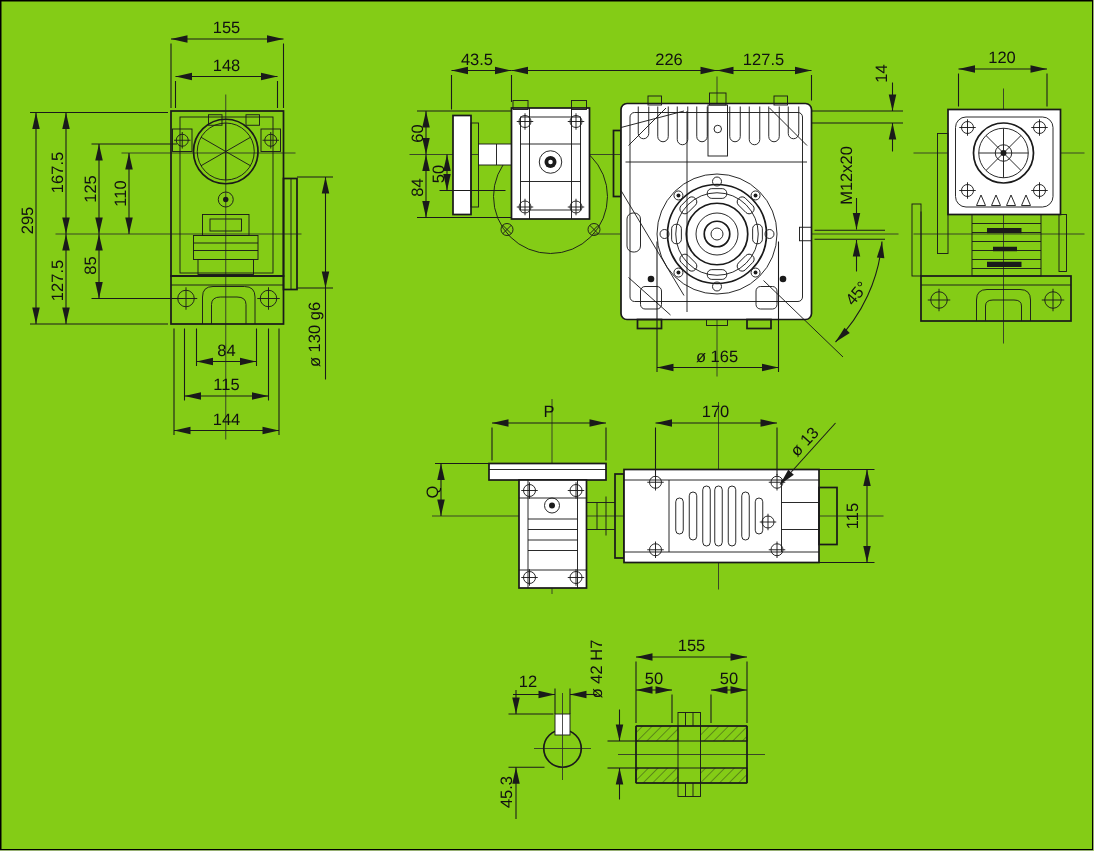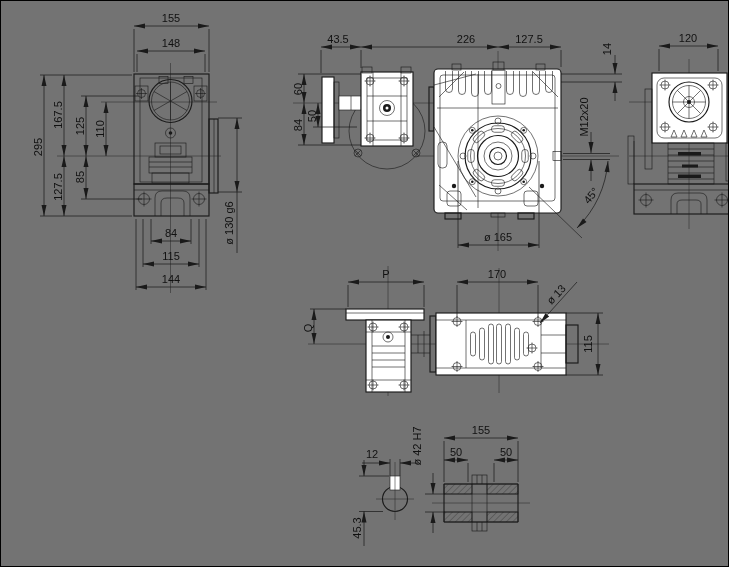--- a/index.html
+++ b/index.html
@@ -1,16 +1,16 @@
 <!DOCTYPE html>
 <html><head>
 <meta charset="utf-8">
 <style>
   html,body{margin:0;padding:0;background:#fff;}
-  .frame{position:relative;width:729px;height:567px;box-sizing:border-box;border:1px solid #000;background:#737373;overflow:hidden;padding-left:20px;}
+  .frame{position:relative;width:729px;height:567px;box-sizing:border-box;border:1px solid #000;background:#84cc16;overflow:hidden;}
   svg{display:block;}
   .o{stroke:#1a1a1a;stroke-width:1.15;fill:none;}
   .t{stroke:#1a1a1a;stroke-width:.62;fill:none;}
   .d{stroke:#1a1a1a;stroke-width:.72;fill:none;}
   .c{stroke:#2a2a2a;stroke-width:.55;fill:none;}
   .w{fill:#fff;}
   .k{fill:#1a1a1a;stroke:none;}
   .hx{fill:url(#hatch);}
   text{font:11px "Liberation Sans","DejaVu Sans",sans-serif;fill:#111;stroke:none;}
   .lab{text-anchor:middle;}

